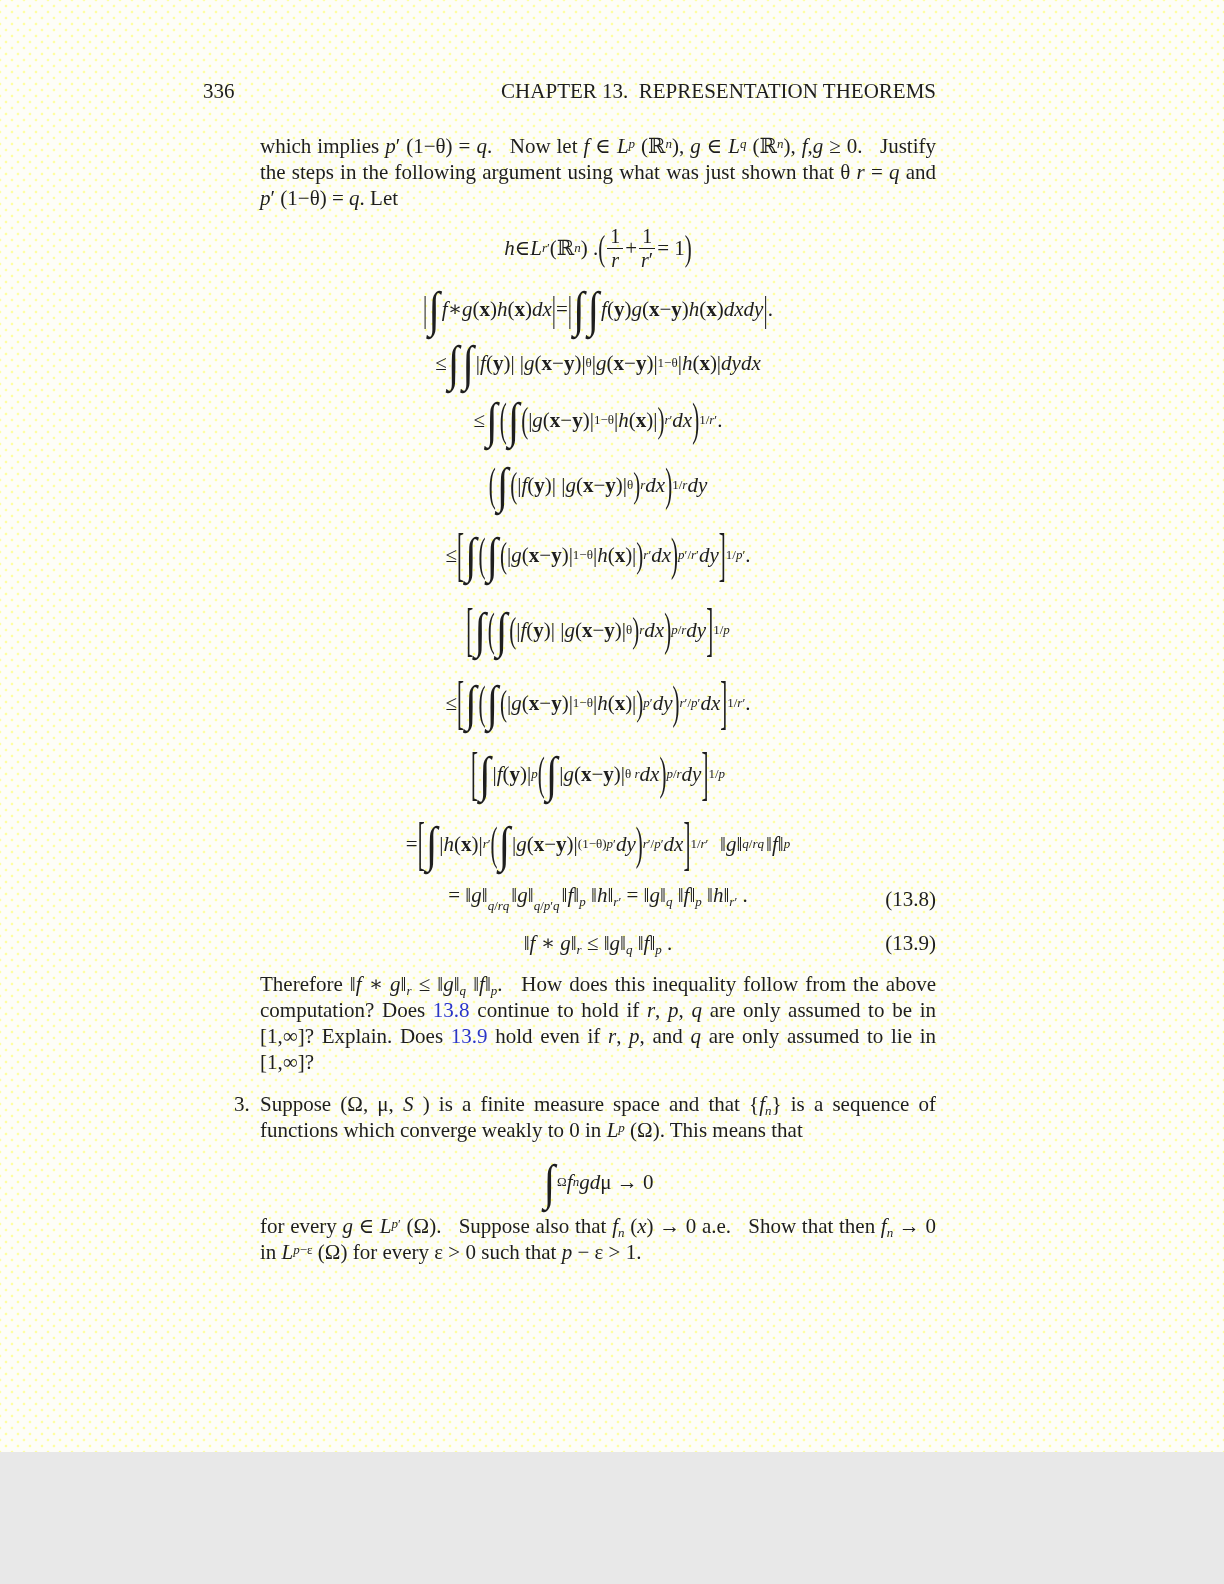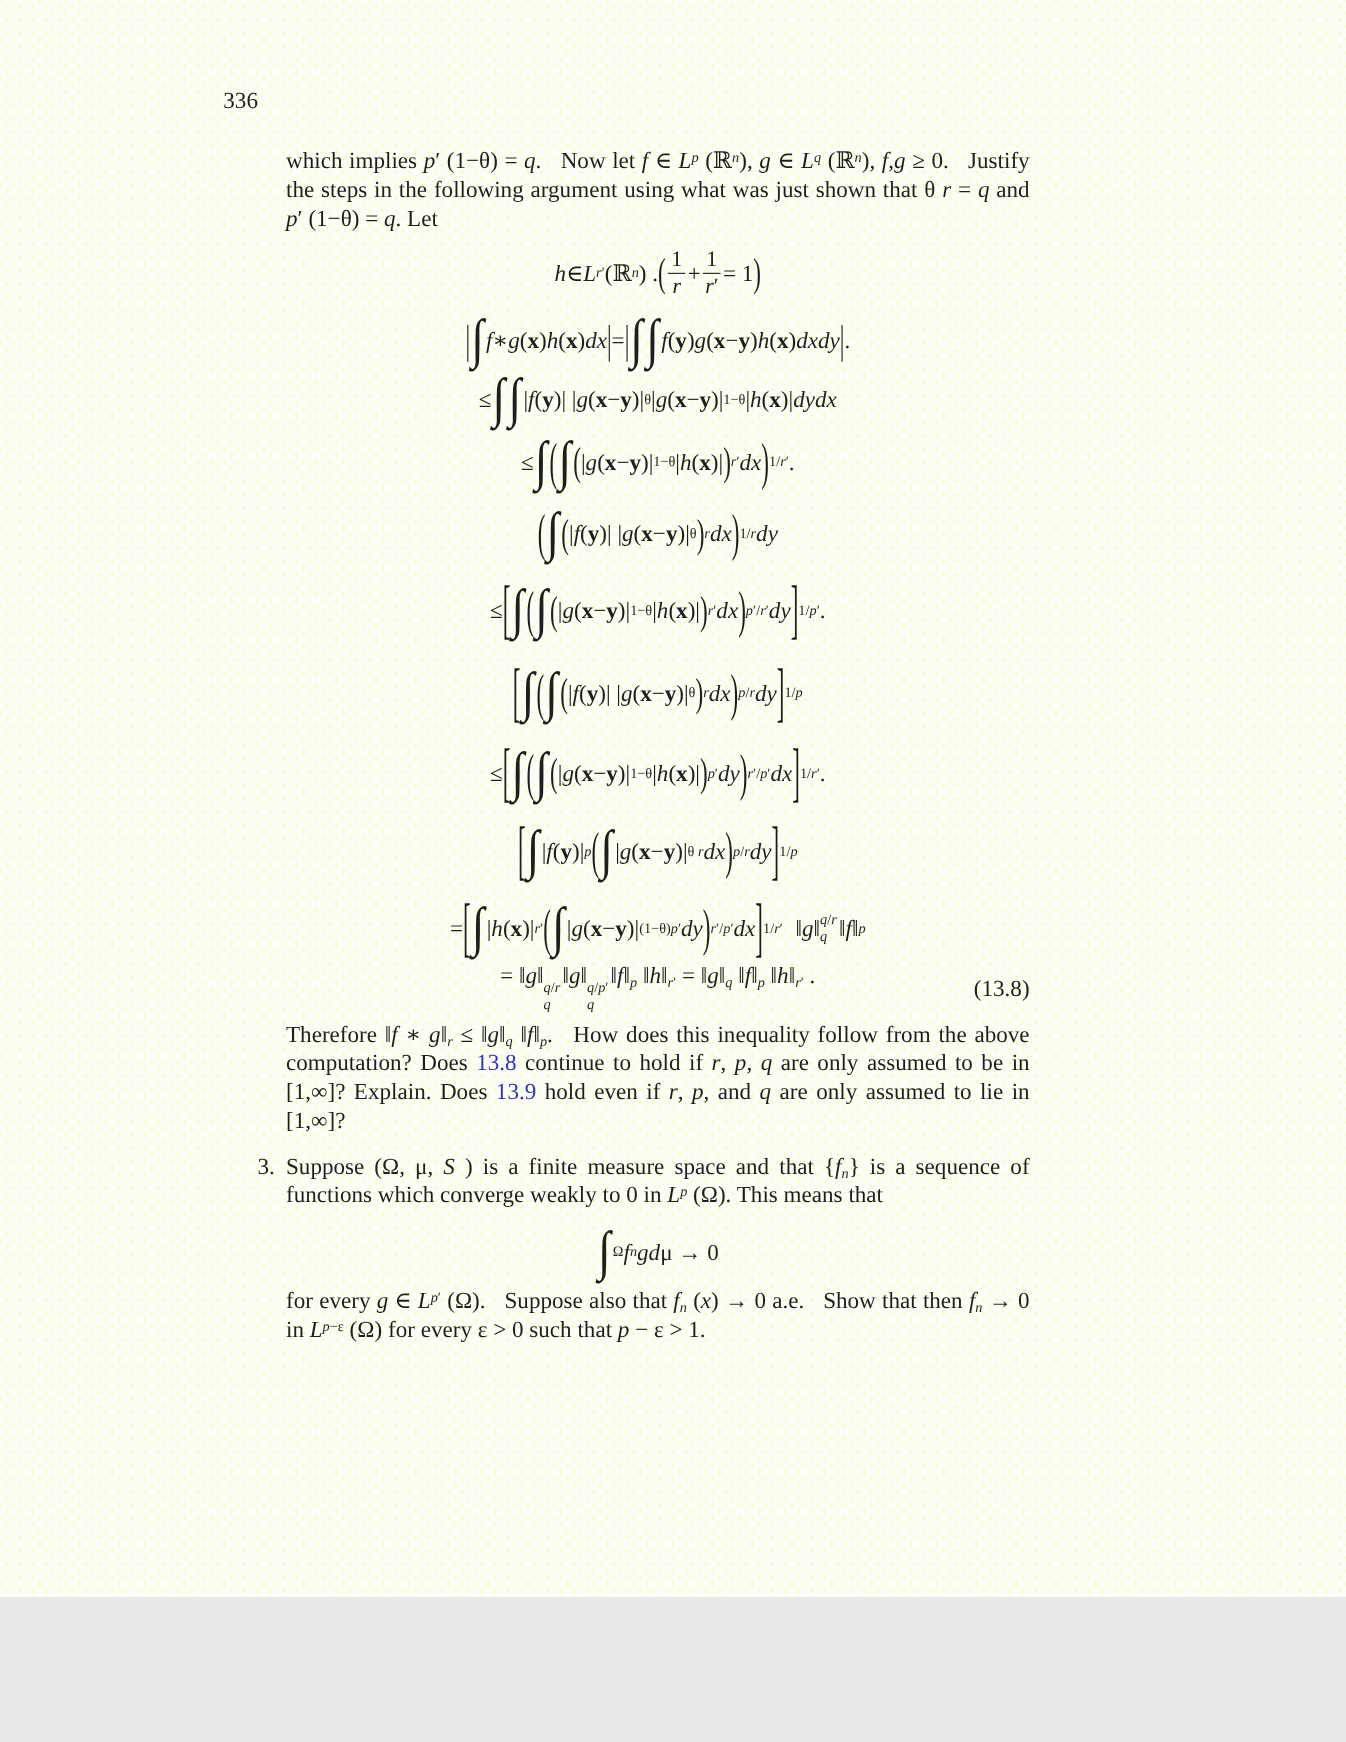--- a/index.html
+++ b/index.html
@@ -56,36 +56,37 @@
     margin:0 2px 0 1px;
   }
   .fr{
     display:inline-flex;flex-direction:column;align-items:center;
     vertical-align:-0.62em;line-height:1.12;font-size:0.95em;
     margin:0 2px;
   }
   .fr .n{display:block;border-bottom:1.4px solid #1e1e1e;padding:0 3px;}
   .fr .d{display:block;padding:0 2px;}
   .ss{
-    display:inline-flex;flex-direction:column;align-items:flex-start;
+    display:inline-flex;flex-direction:row;align-items:flex-start;
     font-size:13px;line-height:1.12;vertical-align:-0.62em;
     margin-right:2px;
   }
   .lnk{color:#2a35c8;}
   .item{position:relative;}
   .item .mark{position:absolute;left:-26px;top:0;}
   .sp{display:inline-block;width:0.55em;}
 </style>
 </head>
 <body>
 
 <div class="page">
 
   <div class="pagehead">
     <span class="pnum">336</span>
+    <span class="chap">CHAPTER 13.  REPRESENTATION THEOREMS</span>
   </div>
 
   <div class="bodycol">
 
     <p class="txt">which implies <i>p</i>′ (1−θ) = <i>q</i>. <span class="sp"></span>Now let <i>f</i> ∈ <i>L</i><sup><i>p</i></sup> (ℝ<sup><i>n</i></sup>), <i>g</i> ∈ <i>L</i><sup><i>q</i></sup> (ℝ<sup><i>n</i></sup>), <i>f</i>,<i>g</i> ≥ 0. <span class="sp"></span>Justify the steps in the following argument using what was just shown that θ <i>r</i> = <i>q</i> and <i>p</i>′ (1−θ) = <i>q</i>. Let</p>
 
     <div class="eq" style="height:58px;margin-top:8px"><i>h</i> ∈ <i>L</i><sup><i>r</i>′</sup> (ℝ<sup><i>n</i></sup>) . <span class="bd s2">(</span><span class="fr">
           <span class="n">1</span>
           <span class="d"><i>r</i></span>
         </span> + <span class="fr">
@@ -110,20 +111,24 @@
             <span><i>q</i>/<i>r</i></span>
             <span><i>q</i></span>
           </span>‖<i>g</i>‖<span class="ss">
             <span><i>q</i>/<i>p</i>′</span>
             <span><i>q</i></span>
           </span>‖<i>f</i>‖<sub><i>p</i></sub> ‖<i>h</i>‖<sub><i>r</i>′</sub> = ‖<i>g</i>‖<sub><i>q</i></sub> ‖<i>f</i>‖<sub><i>p</i></sub> ‖<i>h</i>‖<sub><i>r</i>′</sub> .</span>
       <span class="eqnum">(13.8)</span>
     </div>
 
 
+    <div class="eq" style="height:40px;margin-top:4px">
+      <span>‖<i>f</i> ∗ <i>g</i>‖<sub><i>r</i></sub> ≤ ‖<i>g</i>‖<sub><i>q</i></sub> ‖<i>f</i>‖<sub><i>p</i></sub> .</span>
+      <span class="eqnum">(13.9)</span>
+    </div>
 
     <p class="txt" style="margin-top:8px">Therefore ‖<i>f</i> ∗ <i>g</i>‖<sub><i>r</i></sub> ≤ ‖<i>g</i>‖<sub><i>q</i></sub> ‖<i>f</i>‖<sub><i>p</i></sub>. <span class="sp"></span>How does this inequality follow from the above computation? Does <span class="lnk">13.8</span> continue to hold if <i>r</i>, <i>p</i>, <i>q</i> are only assumed to be in [1,∞]? Explain. Does <span class="lnk">13.9</span> hold even if <i>r</i>, <i>p</i>, and <i>q</i> are only assumed to lie in [1,∞]?</p>
 
     <div class="item" style="margin-top:16px">
       <span class="mark">3.</span>
       <p class="txt">Suppose (Ω, μ, <i>S</i> ) is a finite measure space and that {<i>f</i><sub><i>n</i></sub>} is a sequence of functions which converge weakly to 0 in <i>L</i><sup><i>p</i></sup> (Ω). This means that</p>
       <div class="eq" style="height:62px;margin-top:8px"><span class="in">∫</span><sub class="lo">Ω</sub> <i>f</i><sub><i>n</i></sub><i>gd</i>μ → 0</div>
       <p class="txt" style="">for every <i>g</i> ∈ <i>L</i><sup><i>p</i>′</sup> (Ω). <span class="sp"></span>Suppose also that <i>f</i><sub><i>n</i></sub> (<i>x</i>) → 0 a.e. <span class="sp"></span>Show that then <i>f</i><sub><i>n</i></sub> → 0 in <i>L</i><sup><i>p</i>−ε</sup> (Ω) for every ε &gt; 0 such that <i>p</i> − ε &gt; 1.</p>
     </div>
 

